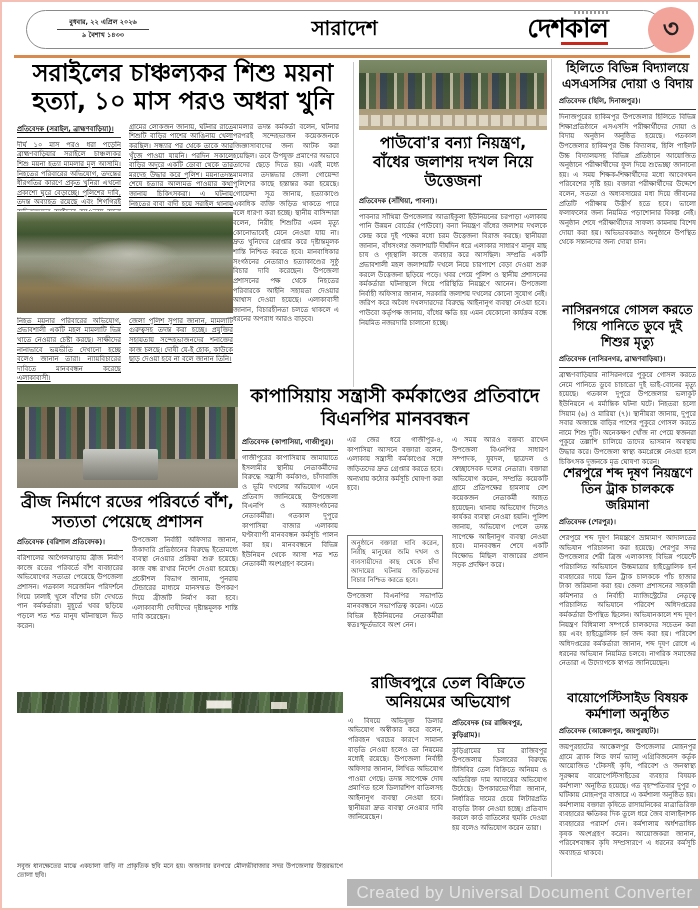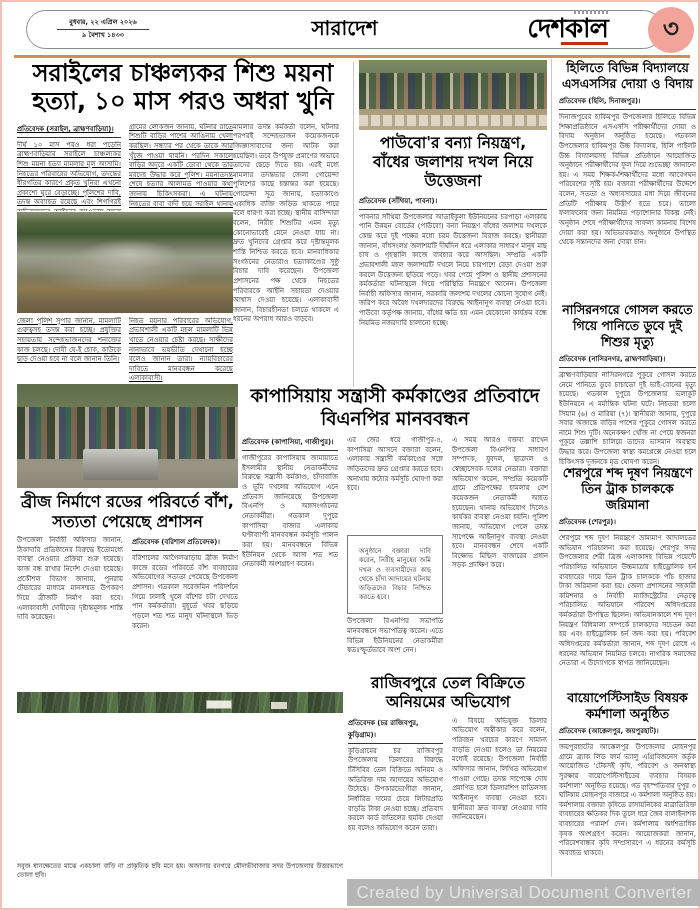--- a/index.html
+++ b/index.html
@@ -82,21 +82,21 @@
   .a-hili { top:58px; }   .a-hili .btxt { height:158px; }
   .a-nasir { top:300px; } .a-nasir .btxt { height:102px; }
   .a-sherpur { top:463px; } .a-sherpur .btxt { height:168px; }
   .a-bio { top:688px; }   .a-bio .btxt { height:142px; }
 
   
   .kapasia { position:absolute; left:240px; top:383px; width:306px; }
   .hl-kapasia { font-size:18.5px; line-height:1.22; }
   .kapasia-cols { margin-top:6px; display:flex; gap:9px; }
   .kapasia-cols .c { width:96px; height:232px; }
-  .boxed { border:1px solid #777; padding:11px; margin:3px 0; font-size:6.6px; line-height:1.4; text-align:justify; color:#1c1c1c; }
+  .boxed { border:1px solid #777; padding:3px; margin:3px 0; font-size:6.6px; line-height:1.4; text-align:justify; color:#1c1c1c; }
 
   
   .bridge { position:absolute; left:15px; top:490px; width:221px; }
   .hl-bridge { font-size:16px; line-height:1.22; }
   .bridge-cols { margin-top:5px; display:flex; gap:9px; }
   .bridge-cols .c { width:106px; height:128px; }
 
   
   .rajibpur { position:absolute; left:346px; top:672px; width:200px; }
   .hl-rajib { font-size:15.5px; line-height:1.22; }
@@ -141,22 +141,22 @@
       <div class="lead-left">
         <div class="lead-row row1">
           <div class="c">
             <div class="byline">প্রতিবেদক (সরাইল, ব্রাহ্মণবাড়িয়া)।</div>
             <div class="btxt" style="height:70px;">দীর্ঘ ১০ মাস পরও ধরা পড়েনি ব্রাহ্মণবাড়িয়ার সরাইলে চাঞ্চল্যকর শিশু ময়না হত্যা মামলার মূল আসামি। নিহতের পরিবারের অভিযোগ, তদন্তের ধীরগতির কারণে প্রকৃত খুনিরা এখনো প্রকাশ্যে ঘুরে বেড়াচ্ছে। পুলিশের দাবি, তদন্ত অব্যাহত রয়েছে এবং শিগগিরই অভিযুক্তদের আইনের আওতায় আনা হবে।</div>
           </div>
           <div class="c btxt" style="height:86px;">গ্রামের লোকজন জানায়, ঘটনার রাতে শিশুটি বাড়ির পাশের আঙিনায় খেলা করছিল। সন্ধ্যার পর থেকে তাকে আর খুঁজে পাওয়া যায়নি। পরদিন সকালে বাড়ির অদূরে একটি ডোবা থেকে তার মরদেহ উদ্ধার করে পুলিশ। ময়নাতদন্ত শেষে হত্যার আলামত পাওয়ার কথা জানায় চিকিৎসকরা। এ ঘটনায় নিহতের বাবা বাদী হয়ে সরাইল থানায় মামলা করেন।</div>
         </div>
         <div class="photo photo-river"></div>
         <div class="lead-row row2">
+          <div class="c btxt" style="height:70px;">নিহত ময়নার পরিবারের অভিযোগ, প্রভাবশালী একটি মহল মামলাটি ভিন্ন খাতে নেওয়ার চেষ্টা করছে। সাক্ষীদের নানাভাবে ভয়ভীতি দেখানো হচ্ছে বলেও জানান তারা। ন্যায়বিচারের দাবিতে মানববন্ধন করেছে এলাকাবাসী।</div>
           <div class="c btxt" style="height:70px;">জেলা পুলিশ সুপার জানান, মামলাটি গুরুত্বসহ তদন্ত করা হচ্ছে। প্রযুক্তির সহায়তায় সন্দেহভাজনদের শনাক্তের কাজ চলছে। দোষী যে-ই হোক, কাউকে ছাড় দেওয়া হবে না বলে জানান তিনি।</div>
-          <div class="c btxt" style="height:70px;">নিহত ময়নার পরিবারের অভিযোগ, প্রভাবশালী একটি মহল মামলাটি ভিন্ন খাতে নেওয়ার চেষ্টা করছে। সাক্ষীদের নানাভাবে ভয়ভীতি দেখানো হচ্ছে বলেও জানান তারা। ন্যায়বিচারের দাবিতে মানববন্ধন করেছে এলাকাবাসী।</div>
         </div>
       </div>
       <div class="lead-colC btxt">মামলার তদন্ত কর্মকর্তা বলেন, ঘটনার পরপরই সন্দেহভাজন কয়েকজনকে জিজ্ঞাসাবাদের জন্য আটক করা হয়েছিল। তবে উপযুক্ত প্রমাণের অভাবে তাদের ছেড়ে দিতে হয়। এরই মধ্যে মামলার তদন্তভার জেলা গোয়েন্দা পুলিশের কাছে হস্তান্তর করা হয়েছে। গোয়েন্দা সূত্র জানায়, হত্যাকাণ্ডে একাধিক ব্যক্তি জড়িত থাকতে পারে বলে ধারণা করা হচ্ছে। স্থানীয় বাসিন্দারা বলেন, নিরীহ শিশুটির এমন মৃত্যু কোনোভাবেই মেনে নেওয়া যায় না। দ্রুত খুনিদের গ্রেপ্তার করে দৃষ্টান্তমূলক শাস্তি নিশ্চিত করতে হবে। মানবাধিকার সংগঠনের নেতারাও হত্যাকাণ্ডের সুষ্ঠু বিচার দাবি করেছেন। উপজেলা প্রশাসনের পক্ষ থেকে নিহতের পরিবারকে আইনি সহায়তা দেওয়ার আশ্বাস দেওয়া হয়েছে। এলাকাবাসী জানান, বিচারহীনতা চলতে থাকলে এ ধরনের অপরাধ আরও বাড়বে।</div>
     </div>
   </div>
 
   <div class="paubo-art">
     <div class="photo photo-paubo">
       <div class="paubo-people"></div>
       <div class="paubo-sandbags"></div>
@@ -209,44 +209,44 @@
       </div>
       <div class="c btxtwrap">
         <div class="btxt" style="height:232px;">এ সময় আরও বক্তব্য রাখেন উপজেলা বিএনপির সাধারণ সম্পাদক, যুবদল, ছাত্রদল ও স্বেচ্ছাসেবক দলের নেতারা। বক্তারা অভিযোগ করেন, সম্প্রতি কয়েকটি গ্রামে প্রতিপক্ষের হামলায় বেশ কয়েকজন নেতাকর্মী আহত হয়েছেন। থানায় অভিযোগ দিলেও কার্যকর ব্যবস্থা নেওয়া হয়নি। পুলিশ জানায়, অভিযোগ পেলে তদন্ত সাপেক্ষে আইনানুগ ব্যবস্থা নেওয়া হবে। মানববন্ধন শেষে একটি বিক্ষোভ মিছিল বাজারের প্রধান সড়ক প্রদক্ষিণ করে।</div>
       </div>
     </div>
   </div>
 
   <div class="bridge">
     <div class="hl hl-bridge">ব্রীজ নির্মাণে রডের পরিবর্তে বাঁশ, সত্যতা পেয়েছে প্রশাসন</div>
     <div class="bridge-cols">
-      <div class="c btxt">উপজেলা নির্বাহী অফিসার জানান, ঠিকাদারি প্রতিষ্ঠানের বিরুদ্ধে ইতোমধ্যে ব্যবস্থা নেওয়ার প্রক্রিয়া শুরু হয়েছে। কাজ বন্ধ রাখার নির্দেশ দেওয়া হয়েছে। প্রকৌশল বিভাগ জানায়, পুনরায় টেন্ডারের মাধ্যমে মানসম্মত উপকরণ দিয়ে ব্রীজটি নির্মাণ করা হবে। এলাকাবাসী দোষীদের দৃষ্টান্তমূলক শাস্তি দাবি করেছেন।</div>
       <div class="c">
         <div class="byline">প্রতিবেদক (বরিশাল প্রতিবেদক)।</div>
         <div class="btxt" style="height:112px;">বরিশালের আগৈলঝাড়ায় ব্রীজ নির্মাণ কাজে রডের পরিবর্তে বাঁশ ব্যবহারের অভিযোগের সত্যতা পেয়েছে উপজেলা প্রশাসন। গতকাল সরেজমিন পরিদর্শনে গিয়ে ঢালাই খুলে বাঁশের চটা দেখতে পান কর্মকর্তারা। মুহূর্তে খবর ছড়িয়ে পড়লে শত শত মানুষ ঘটনাস্থলে ভিড় করেন।</div>
       </div>
+      <div class="c btxt">উপজেলা নির্বাহী অফিসার জানান, ঠিকাদারি প্রতিষ্ঠানের বিরুদ্ধে ইতোমধ্যে ব্যবস্থা নেওয়ার প্রক্রিয়া শুরু হয়েছে। কাজ বন্ধ রাখার নির্দেশ দেওয়া হয়েছে। প্রকৌশল বিভাগ জানায়, পুনরায় টেন্ডারের মাধ্যমে মানসম্মত উপকরণ দিয়ে ব্রীজটি নির্মাণ করা হবে। এলাকাবাসী দোষীদের দৃষ্টান্তমূলক শাস্তি দাবি করেছেন।</div>
     </div>
   </div>
 
   <div class="photo photo-field">
     <div class="field-treeline"></div>
     <div class="field-building1"></div>
     <div class="field-building2"></div>
     <div class="field-rows"></div>
   </div>
   <div class="field-caption">সবুজ ধানক্ষেতের মাঝে একচালা বাড়ি না প্রাকৃতিক ছবি মনে হয়। অজানার রনগরে মৌলভীবাজার সদর উপজেলার উত্তরভাগে তোলা ছবি।</div>
 
   <div class="rajibpur">
     <div class="hl hl-rajib">রাজিবপুরে তেল বিক্রিতে অনিয়মের অভিযোগ</div>
     <div class="rajib-cols">
+      <div class="c btxt">এ বিষয়ে অভিযুক্ত ডিলার অভিযোগ অস্বীকার করে বলেন, পরিবহন খরচের কারণে সামান্য বাড়তি নেওয়া হলেও তা নিয়মের মধ্যেই রয়েছে। উপজেলা নির্বাহী অফিসার জানান, লিখিত অভিযোগ পাওয়া গেছে। তদন্ত সাপেক্ষে দোষ প্রমাণিত হলে ডিলারশিপ বাতিলসহ আইনানুগ ব্যবস্থা নেওয়া হবে। স্থানীয়রা দ্রুত ব্যবস্থা নেওয়ার দাবি জানিয়েছেন।</div>
       <div class="c">
         <div class="byline">প্রতিবেদক (চর রাজিবপুর, কুড়িগ্রাম)।</div>
         <div class="btxt" style="height:134px;">কুড়িগ্রামের চর রাজিবপুর উপজেলায় ডিলারের বিরুদ্ধে টিসিবির তেল বিক্রিতে অনিয়ম ও অতিরিক্ত দাম আদায়ের অভিযোগ উঠেছে। উপকারভোগীরা জানান, নির্ধারিত দামের চেয়ে লিটারপ্রতি বাড়তি টাকা নেওয়া হচ্ছে। প্রতিবাদ করলে কার্ড বাতিলের হুমকি দেওয়া হয় বলেও অভিযোগ করেন তারা।</div>
       </div>
-      <div class="c btxt">এ বিষয়ে অভিযুক্ত ডিলার অভিযোগ অস্বীকার করে বলেন, পরিবহন খরচের কারণে সামান্য বাড়তি নেওয়া হলেও তা নিয়মের মধ্যেই রয়েছে। উপজেলা নির্বাহী অফিসার জানান, লিখিত অভিযোগ পাওয়া গেছে। তদন্ত সাপেক্ষে দোষ প্রমাণিত হলে ডিলারশিপ বাতিলসহ আইনানুগ ব্যবস্থা নেওয়া হবে। স্থানীয়রা দ্রুত ব্যবস্থা নেওয়ার দাবি জানিয়েছেন।</div>
     </div>
   </div>
 
   <div class="watermark">
     <span>Created by Universal Document Converter</span>
   </div>
 
 </div>
 
 </body></html>

